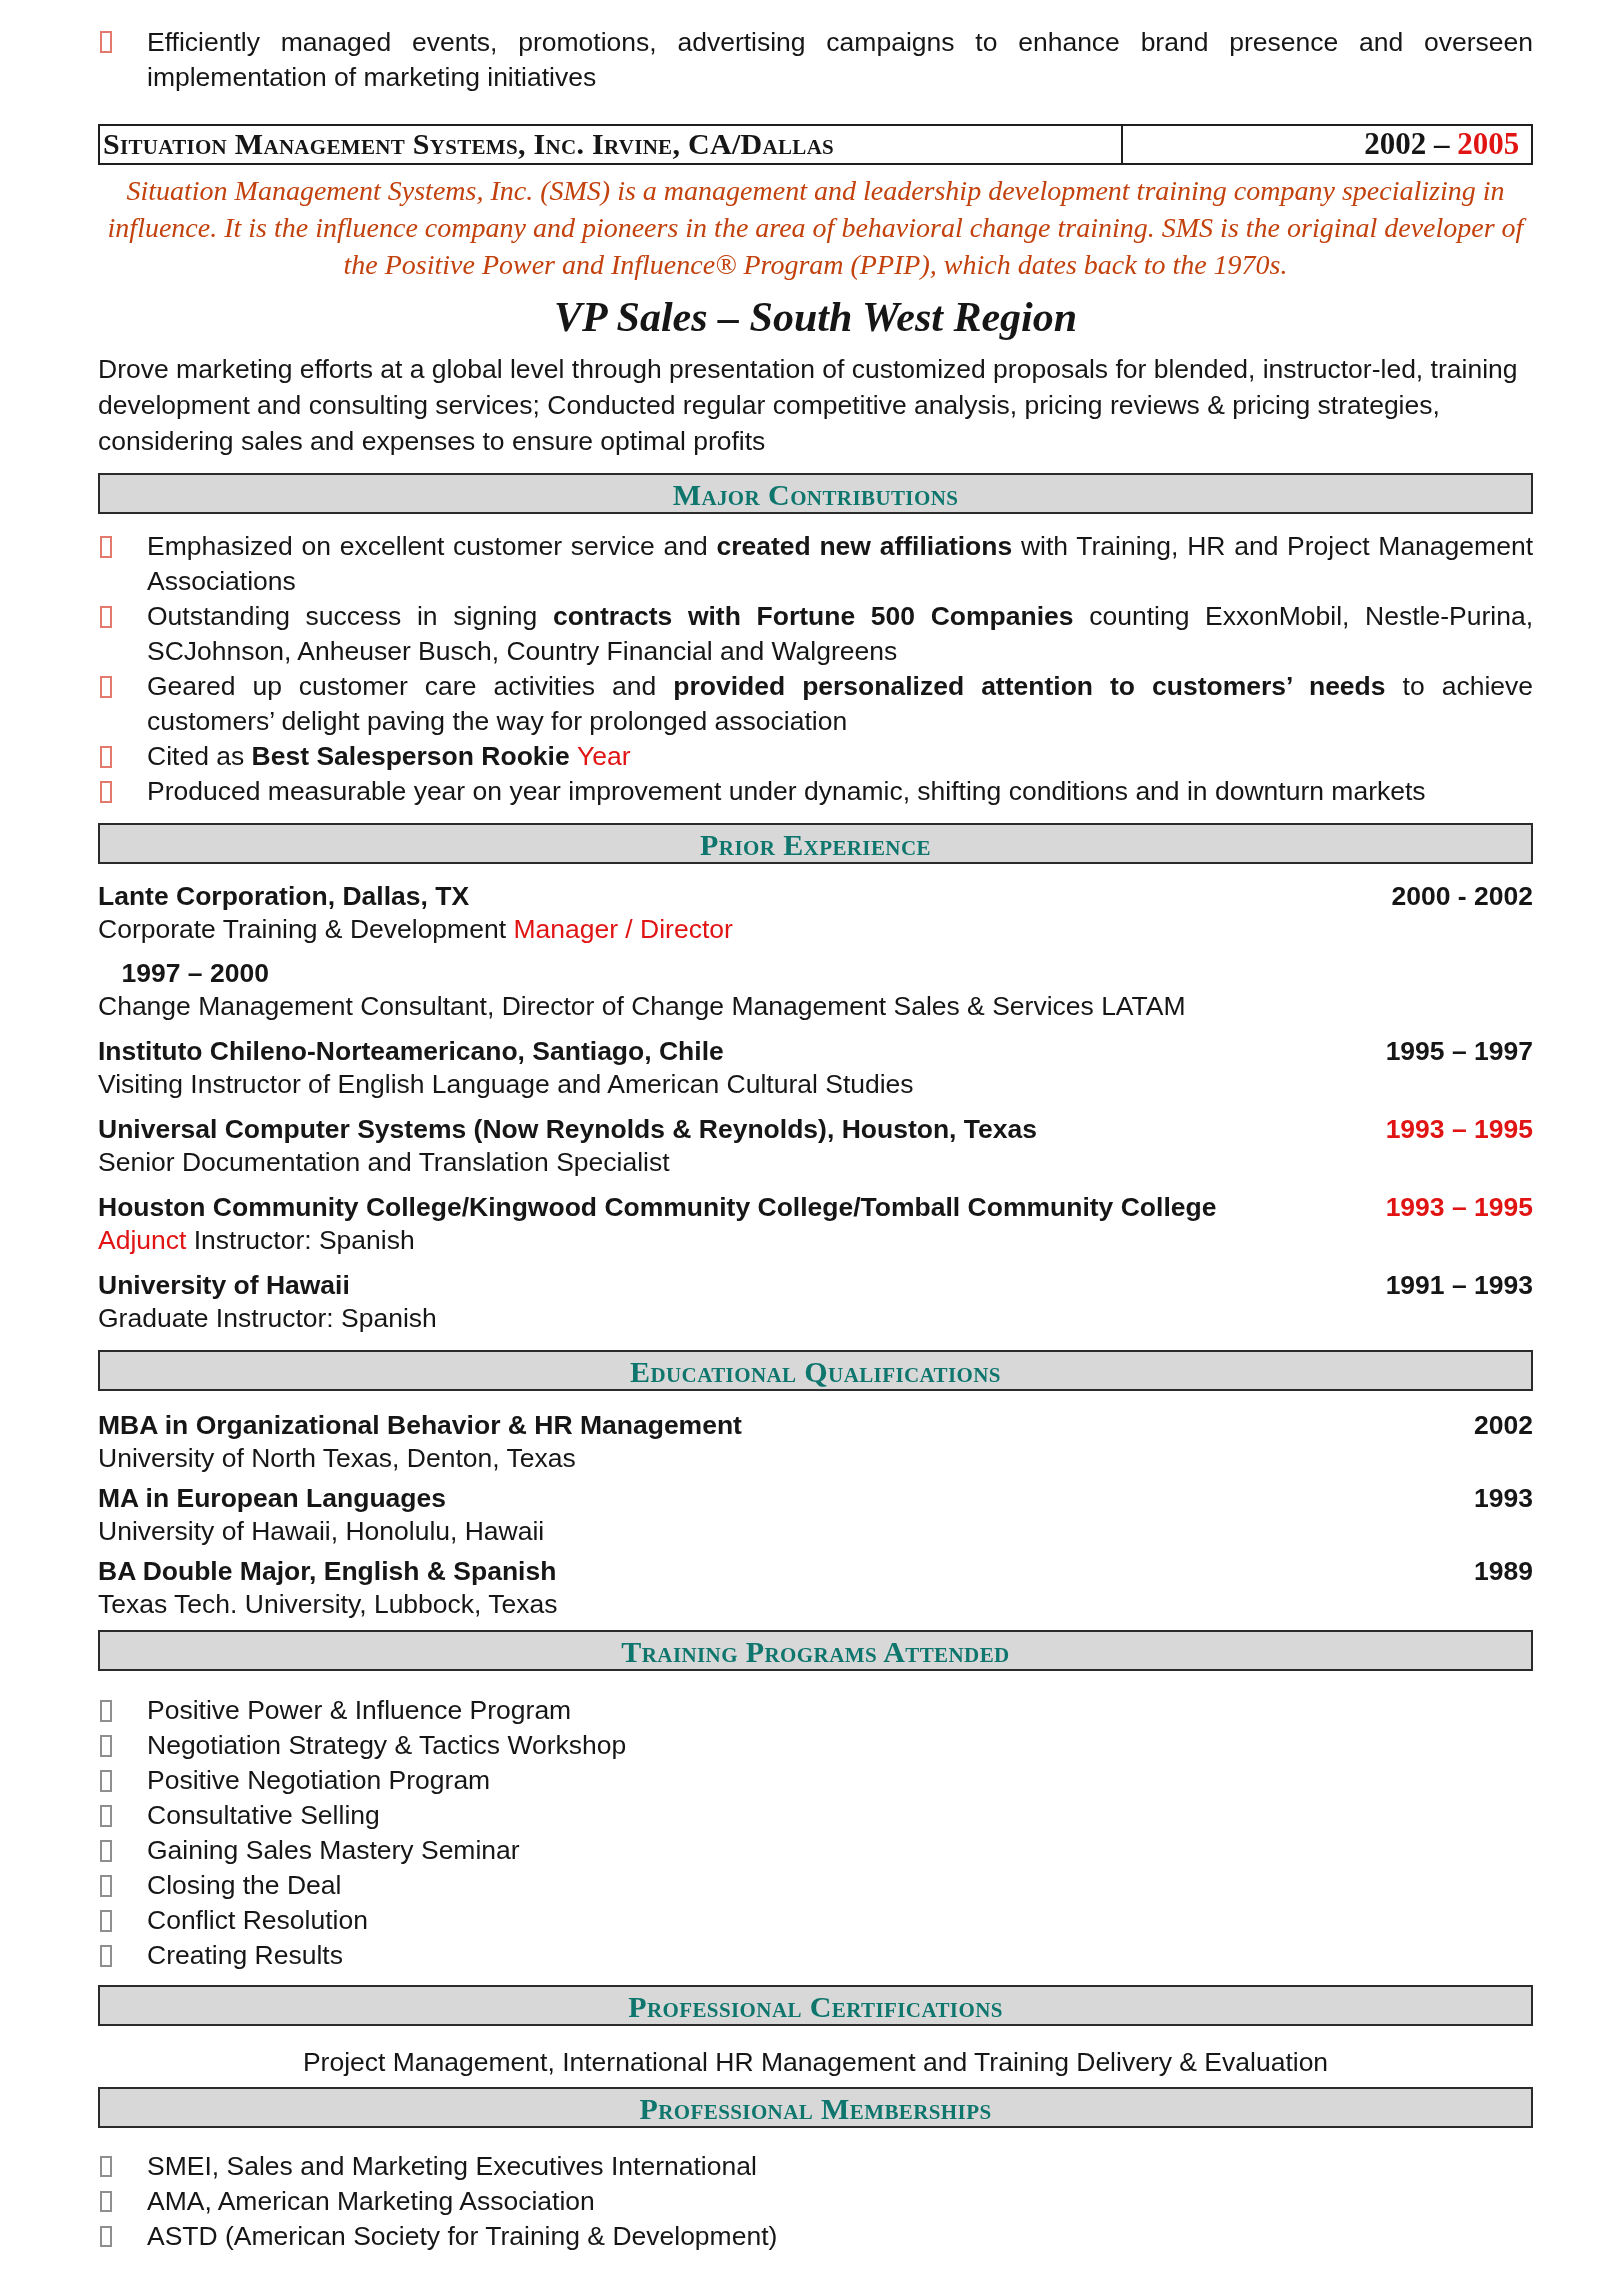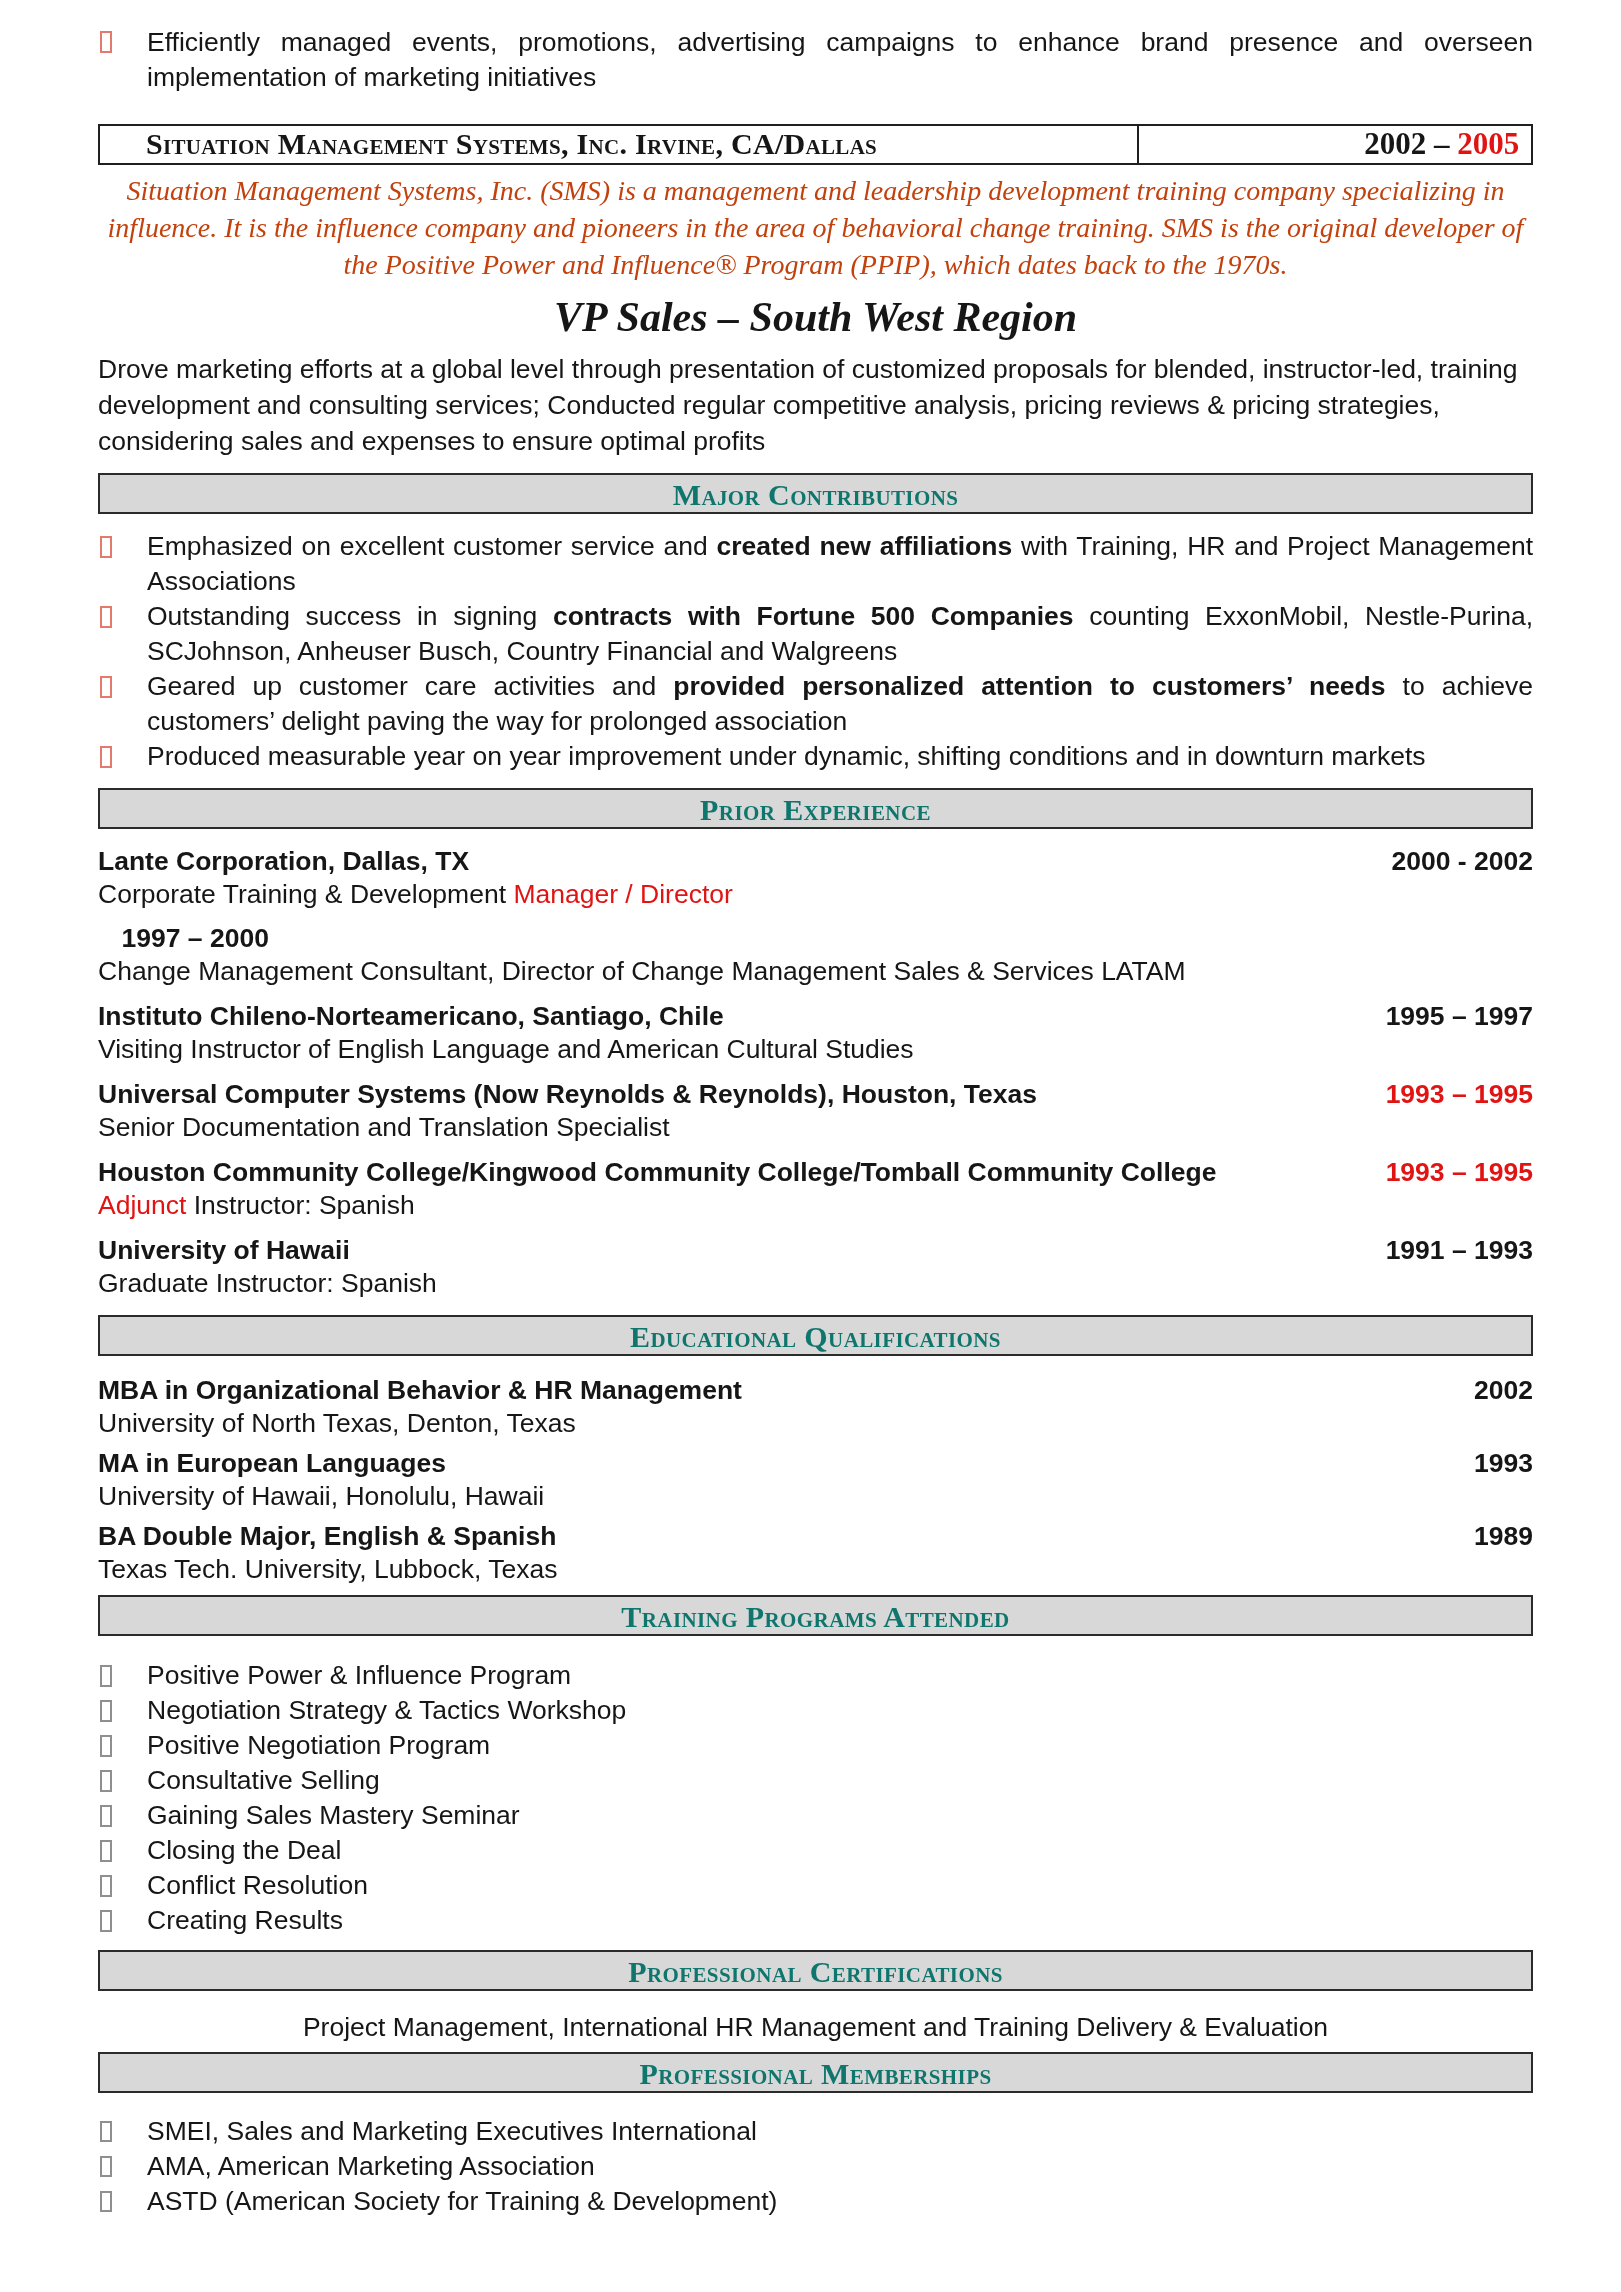--- a/index.html
+++ b/index.html
@@ -35,22 +35,22 @@
   .intro li{line-height:37px;}
 
   
   .co-table{
     display:flex;border:2px solid #1f1f1f;height:41px;
     font-family:"Liberation Serif",serif;font-weight:bold;
     align-items:center;margin:0 0 7.8px 0;
   }
   .co-name{
     flex:0 0 71.5%;height:100%;border-right:2px solid #1f1f1f;
-    display:flex;align-items:center;padding:0 30px;
-    font-variant:small-caps;font-size:30px;letter-spacing:0.3px;margin-left:16px;
+    display:flex;align-items:center;padding:0 3px;
+    font-variant:small-caps;font-size:30px;letter-spacing:0.3px;
   }
   .co-dates{
     flex:1;display:flex;align-items:center;justify-content:flex-end;
     padding:0 11.8px;font-size:31px;white-space:pre;
   }
 
   .co-summary{
     font-family:"Liberation Serif",serif;font-style:italic;
     font-size:28px;line-height:37px;text-align:center;
     color:#c2410c;margin:0 0 9.8px 0;
@@ -125,20 +125,24 @@
       <span class="tofu red"></span>
       <span>Emphasized on excellent customer service and </span><b>created new affiliations</b><span> with Training, HR and Project Management Associations</span>
     </li>
     <li class="justify">
       <span class="tofu red"></span>
       <span>Outstanding success in signing </span><b>contracts with Fortune 500 Companies</b><span> counting ExxonMobil, Nestle-Purina, SCJohnson, Anheuser Busch, Country Financial and Walgreens</span>
     </li>
     <li class="justify">
       <span class="tofu red"></span>
       <span>Geared up customer care activities and </span><b>provided personalized attention to customers’ needs</b><span> to achieve customers’ delight paving the way for prolonged association</span>
+    </li>
+    <li>
+      <span class="tofu red"></span>
+      <span>Cited as </span><b>Best Salesperson Rookie </b><span class="red-text">Year</span>
     </li>
     <li>
       <span class="tofu red"></span>
       <span>Produced measurable year on year improvement under dynamic, shifting conditions and in downturn markets</span>
     </li>
   </ul>
 
   <div class="sec-h">
     <span>Prior Experience</span>
   </div>

